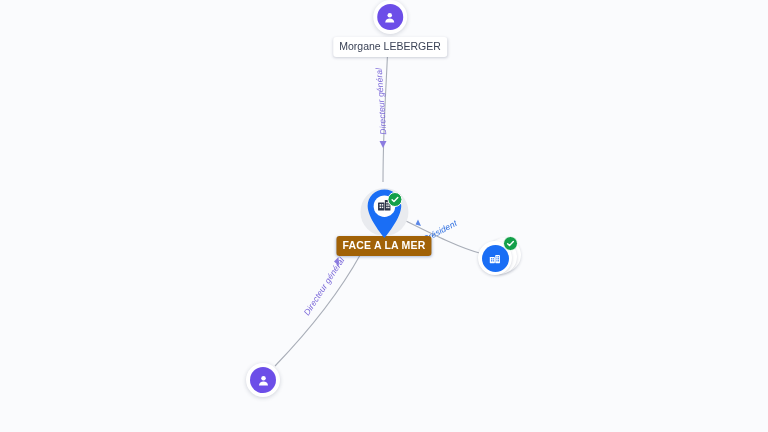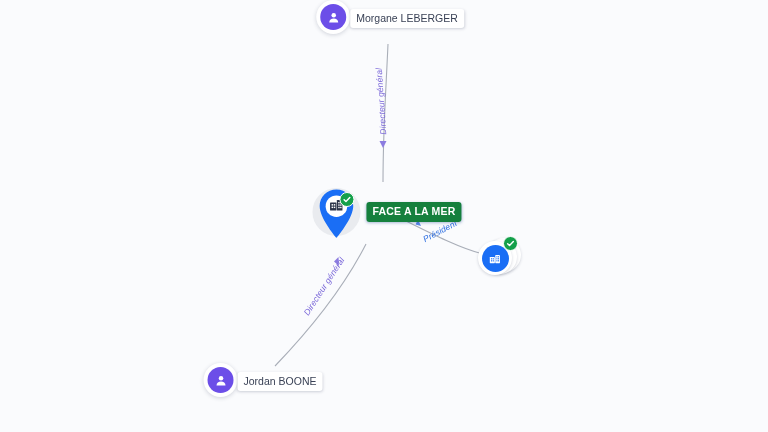--- a/index.html
+++ b/index.html
@@ -11,21 +11,21 @@
     overflow:hidden;
     position:relative;
   }
   #graph-canvas{
     position:absolute;inset:0;
     width:768px;height:432px;
   }
   svg.edges{position:absolute;left:0;top:0;width:768px;height:432px;pointer-events:none;}
 
   
-  .node{position:absolute;display:flex;flex-direction:row;align-items:center;text-align:right;}
+  .node{position:absolute;display:flex;flex-direction:column;align-items:center;text-align:right;}
 
   
   .avatar-ring{
     width:34px;height:34px;border-radius:50%;
     background:#ffffff;
     box-shadow:0 1px 4px rgba(40,50,80,.20);
     display:flex;align-items:center;justify-content:center;
   }
   .avatar-disc{
     width:26px;height:26px;border-radius:50%;
@@ -40,21 +40,21 @@
     background:#ffffff;
     color:#3a4256;
     font-size:10.5px;
     line-height:1;
     padding:4px 6px 5px 6px;
     border-radius:3px;
     box-shadow:0 1px 3px rgba(40,50,80,.22);
     white-space:nowrap;
   }
   .name-pill.primary{
-    background:#15803d;
+    background:#a16207;
     color:#ffffff;
     font-weight:bold;
     letter-spacing:.2px;
     box-shadow:0 1px 3px rgba(20,60,140,.35);
   }
 
   
   .pin-wrap{position:relative;width:60px;height:56px;display:flex;justify-content:center;}
   .pin-halo{
     position:absolute;left:50%;top:24px;transform:translate(-50%,-50%);
@@ -209,16 +209,15 @@
 
   <div class="node" style="left:263px; top:363px; transform:translateX(-50%);">
     <div class="avatar-ring">
       <div class="avatar-disc">
         <svg width="15" height="15" viewBox="0 0 24 24" aria-hidden="true">
           <circle cx="12" cy="8.2" r="3.6" fill="#ffffff"></circle>
           <path d="M4.8 20c0-4 3.3-6.3 7.2-6.3s7.2 2.3 7.2 6.3z" fill="#ffffff"></path>
         </svg>
       </div>
     </div>
-    <div class="name-pill">Jordan BOONE</div>
   </div>
 
 </div>
 
 </body></html>

